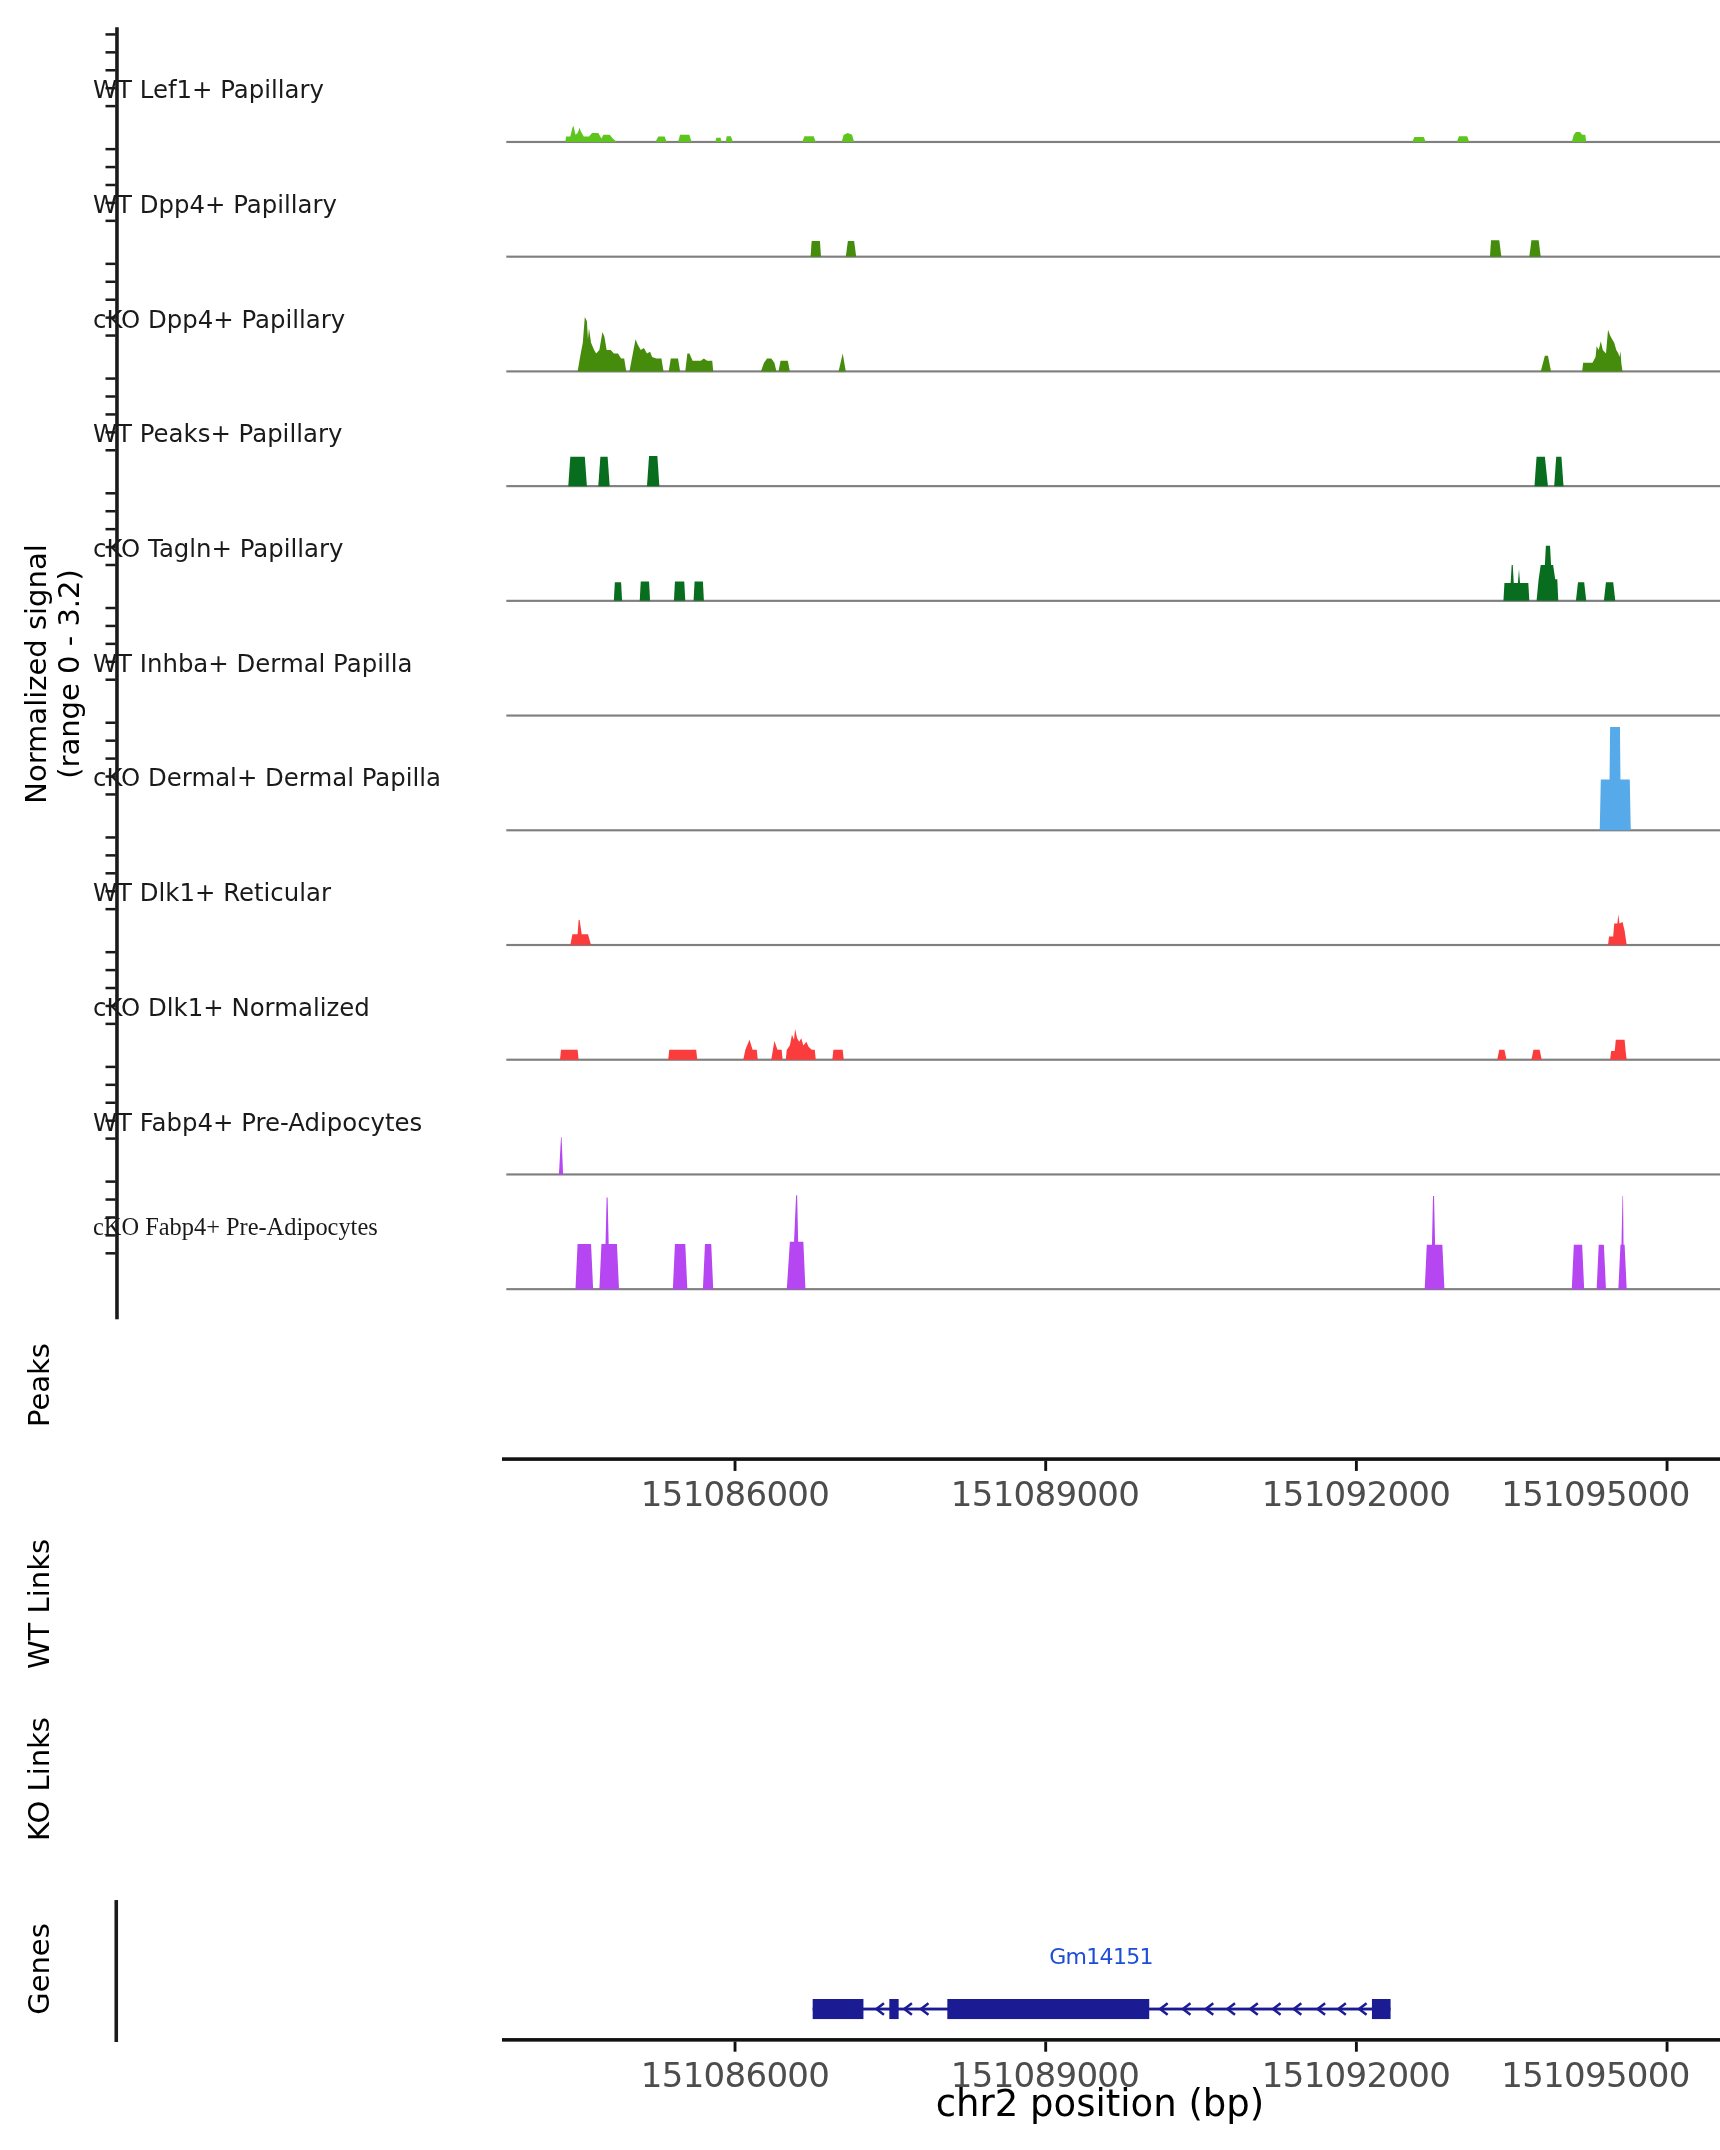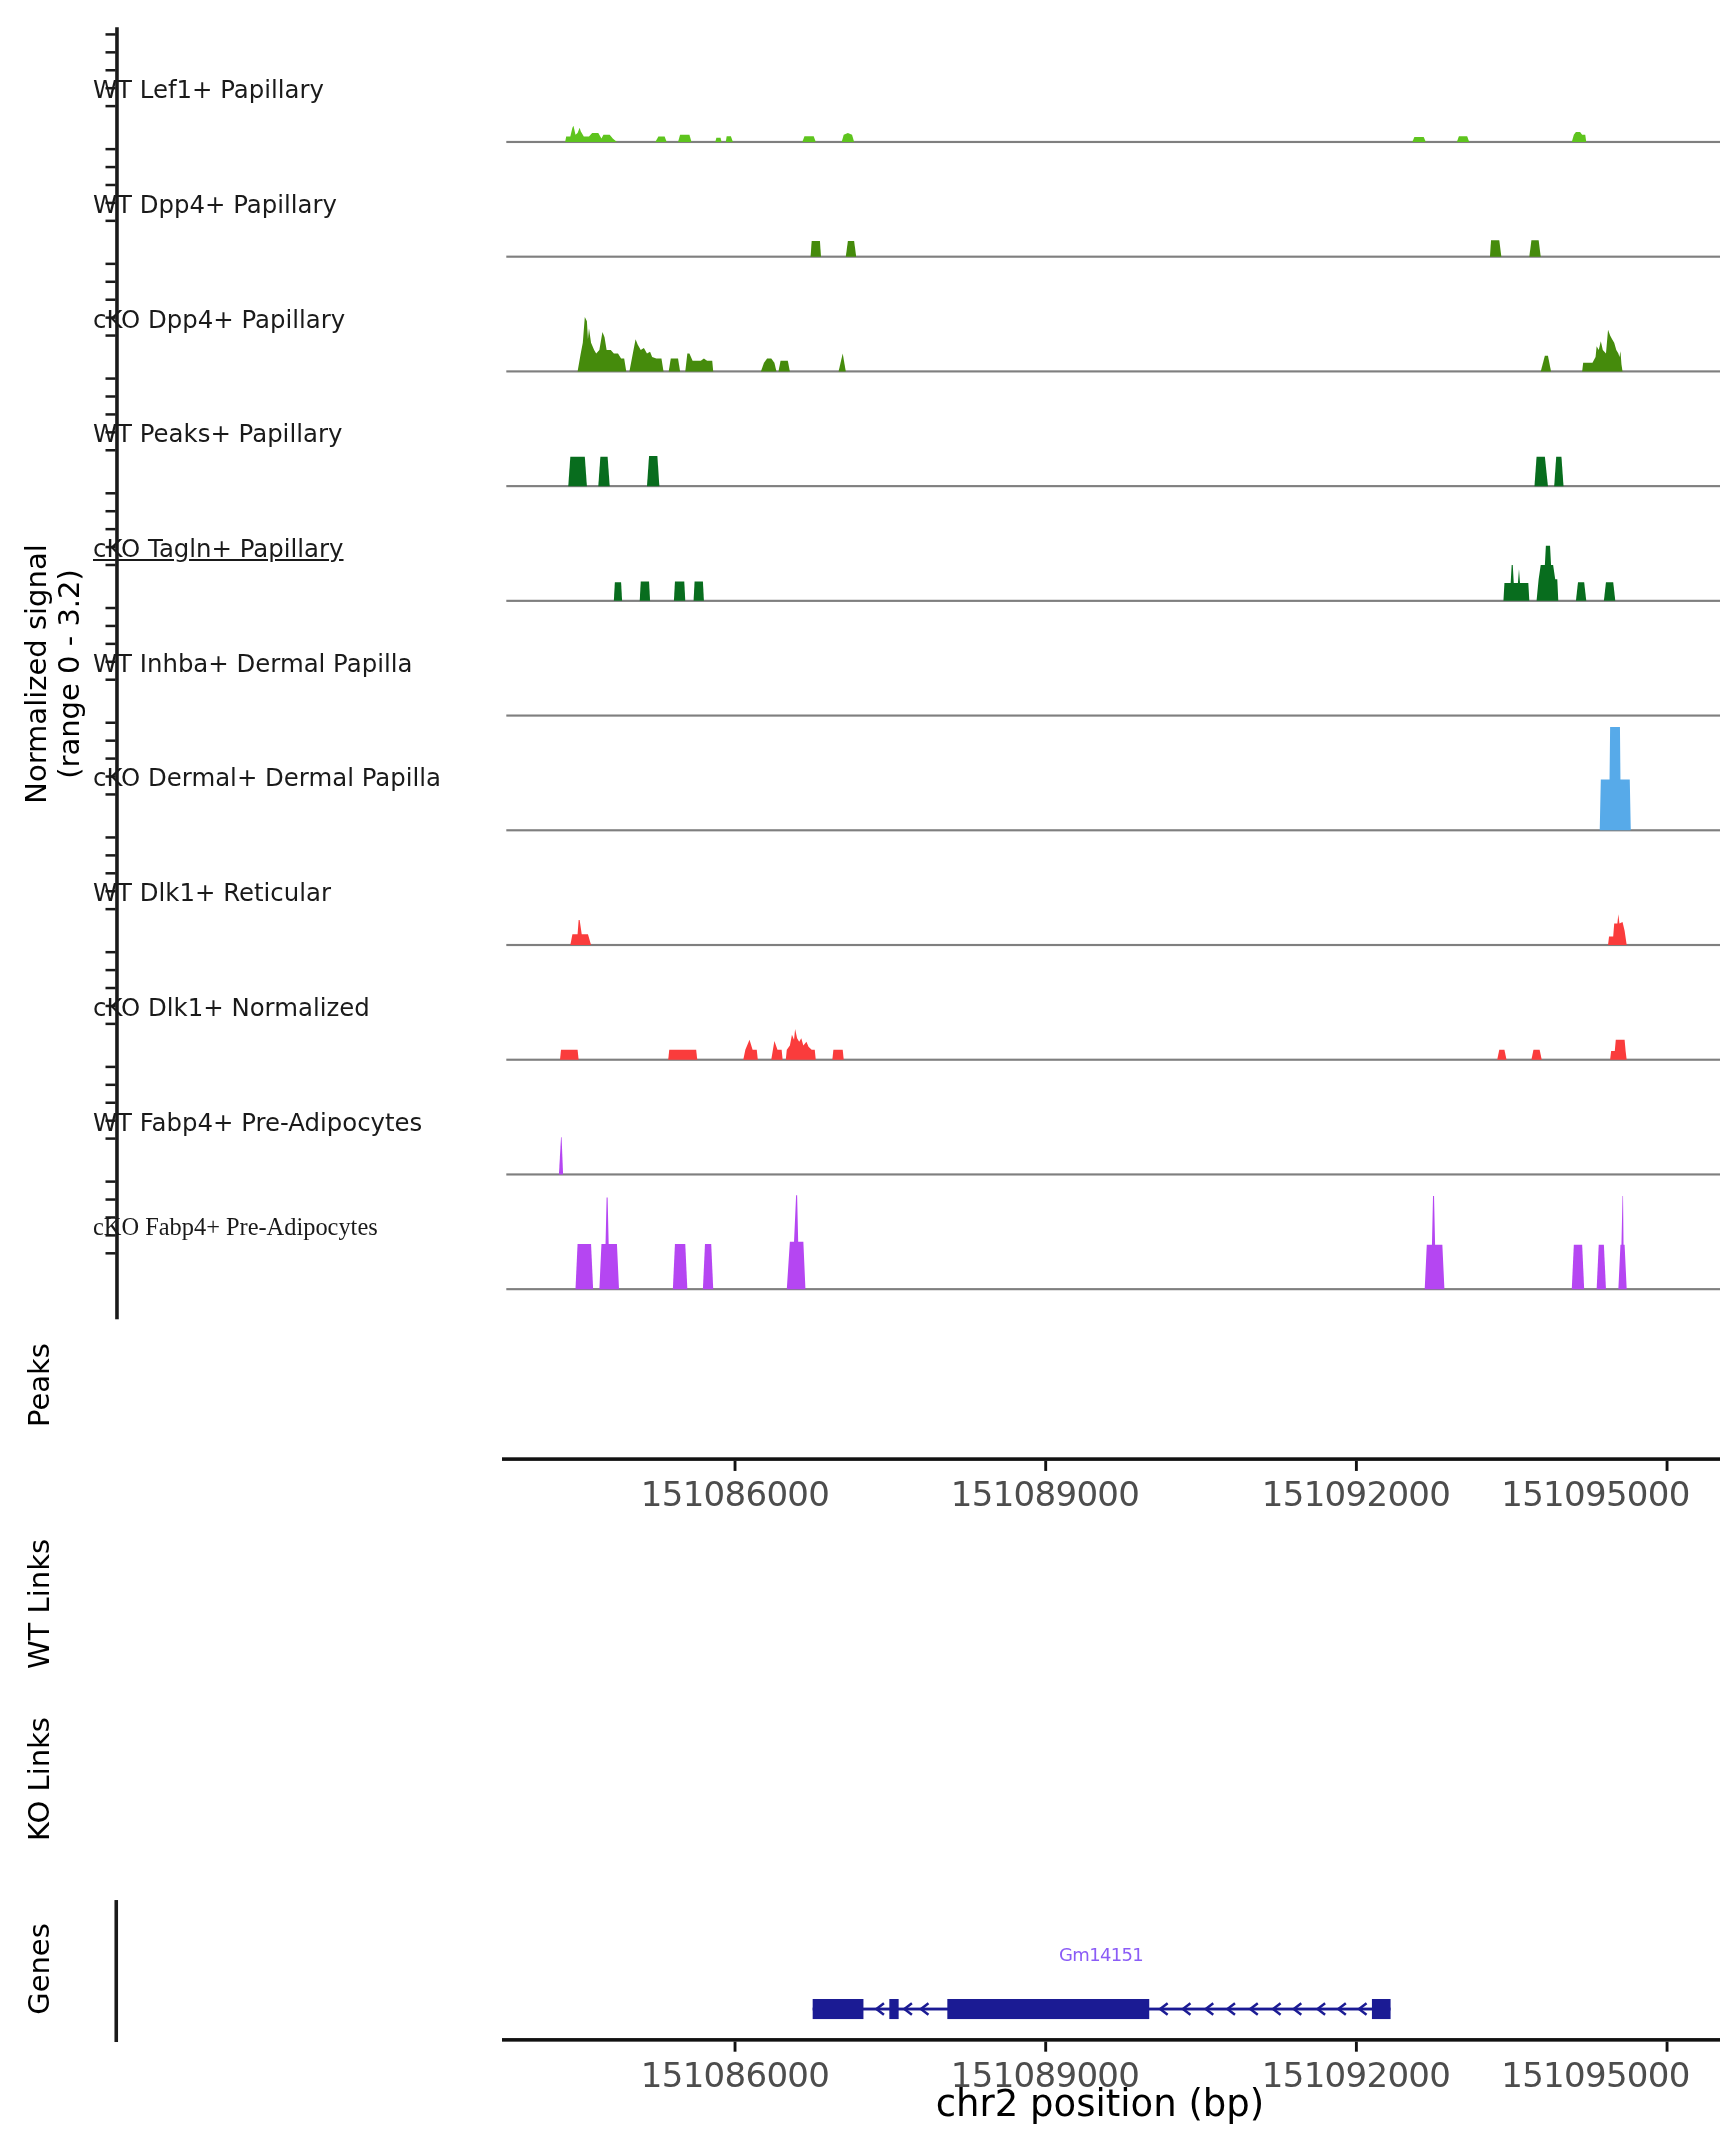--- a/index.html
+++ b/index.html
@@ -8,21 +8,21 @@
   #plot-svg{position:absolute;left:0;top:0;}
   .track-label{position:absolute;left:93px;width:430px;text-align:left;
     font-size:24.4px;line-height:29px;color:#1a1a1a;white-space:nowrap;}
   .vtext{position:absolute;writing-mode:vertical-rl;white-space:nowrap;color:#000;}
   .vcenter{transform:translate(-50%,-50%) rotate(180deg);}
   .ylab{font-size:29px;}
   .seclab{font-size:29px;}
   .xtick-label{position:absolute;transform:translateX(-50%);font-size:34px;color:#4d4d4d;
     white-space:nowrap;letter-spacing:-0.7px;}
   .axis-title{position:absolute;transform:translateX(-50%);font-size:37px;color:#000;white-space:nowrap;}
-  .gene-label{position:absolute;transform:translateX(-50%);font-size:18px;color:#8b5cf6;
+  .gene-label{position:absolute;transform:translateX(-50%);font-size:22px;color:#1d4ed8;
     letter-spacing:-0.7px;white-space:nowrap;}
 </style>
 </head>
 <body>
 
 <div id="canvas">
 
   <svg id="plot-svg" width="1721" height="2151" viewBox="0 0 2400 3000">
       <rect x="160.5" y="38" width="5" height="1802" fill="#1a1a1a"></rect>
       <line x1="147" x2="161" y1="148.0" y2="148.0" stroke="#1a1a1a" stroke-width="3.5"></line>
@@ -180,21 +180,21 @@
       <path d="M1905.8,2794 L1895.3,2802 L1905.8,2810" stroke="#1b1b94" stroke-width="3.5" fill="none"></path>
     </svg>
 
   <div class="vtext vcenter ylab" style="left:36px;top:674px;">Normalized signal</div>
   <div class="vtext vcenter ylab" style="left:69px;top:674px;">(range 0 - 3.2)</div>
 
   <div class="track-label" style="top:75px;">WT Lef1+ Papillary</div>
   <div class="track-label" style="top:190px;">WT Dpp4+ Papillary</div>
   <div class="track-label" style="top:305px;">cKO Dpp4+ Papillary</div>
   <div class="track-label" style="top:419px;">WT Peaks+ Papillary</div>
-  <div class="track-label" style="top:534px;text-decoration:underline;">cKO Tagln+ Papillary</div>
+  <div class="track-label" style="top:534px;">cKO Tagln+ Papillary</div>
   <div class="track-label" style="top:649px;">WT Inhba+ Dermal Papilla</div>
   <div class="track-label" style="top:763px;">cKO Dermal+ Dermal Papilla</div>
   <div class="track-label" style="top:878px;">WT Dlk1+ Reticular</div>
   <div class="track-label" style="top:993px;">cKO Dlk1+ Normalized</div>
   <div class="track-label" style="top:1108px;">WT Fabp4+ Pre-Adipocytes</div>
   <div class="track-label" style="top:1212px;font-family:Liberation Serif, serif;">cKO Fabp4+ Pre-Adipocytes</div>
 
   <div class="vtext vcenter seclab" style="left:39px;top:1385px;">Peaks</div>
   <div class="vtext vcenter seclab" style="left:39px;top:1604px;">WT Links</div>
   <div class="vtext vcenter seclab" style="left:39px;top:1779px;">KO Links</div>

